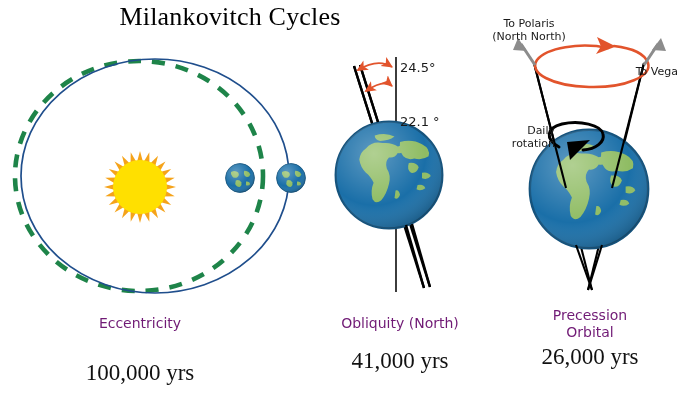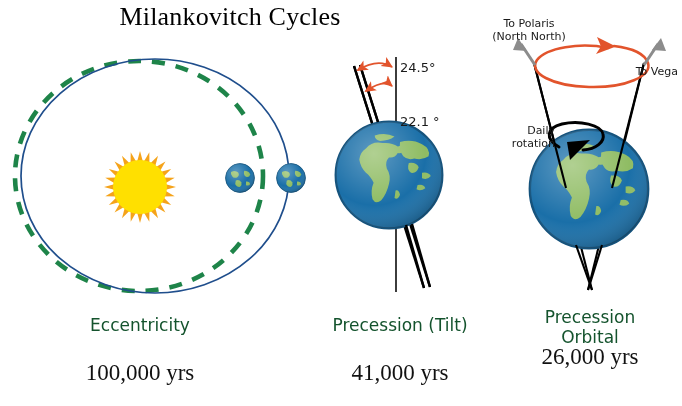--- a/index.html
+++ b/index.html
@@ -28,22 +28,22 @@
     text-align: center;
     font-family: "Liberation Serif", "DejaVu Serif", serif;
     font-size: 26px;
     color: #000000;
     letter-spacing: 0.2px;
   }
   .panel-name {
     position: absolute;
     text-align: center;
     font-family: "DejaVu Sans", sans-serif;
-    font-size: 17px;
-    color: #14532d;
+    font-size: 14px;
+    color: #701a75;
     line-height: 1.18;
   }
   .panel-period {
     position: absolute;
     text-align: center;
     font-family: "Liberation Serif", "DejaVu Serif", serif;
     font-size: 23px;
     color: #111111;
   }
   .svg-layer {
@@ -273,22 +273,22 @@
   </div>
 
   <div class="anno anno-small" style="left:487px; top:125px; width:68px; text-align:right;">
     <div>Daily</div>
     <div>rotation</div>
   </div>
 
   <div class="panel-name" style="left:35px; top:315px; width:210px;">Eccentricity</div>
   <div class="panel-period" style="left:35px; top:360px; width:210px;">100,000 yrs</div>
 
-  <div class="panel-name" style="left:315px; top:315px; width:170px;">Precession (Tilt)</div>
-  <div class="panel-period" style="left:315px; top:360px; width:170px;">41,000 yrs</div>
+  <div class="panel-name" style="left:315px; top:315px; width:170px;">Obliquity (North)</div>
+  <div class="panel-period" style="left:315px; top:348px; width:170px;">41,000 yrs</div>
 
   <div class="panel-name" style="left:510px; top:307px; width:160px;">
     <div>Precession</div>
     <div>Orbital</div>
   </div>
   <div class="panel-period" style="left:510px; top:344px; width:160px;">26,000 yrs</div>
 
 </div>
 
 </body></html>

